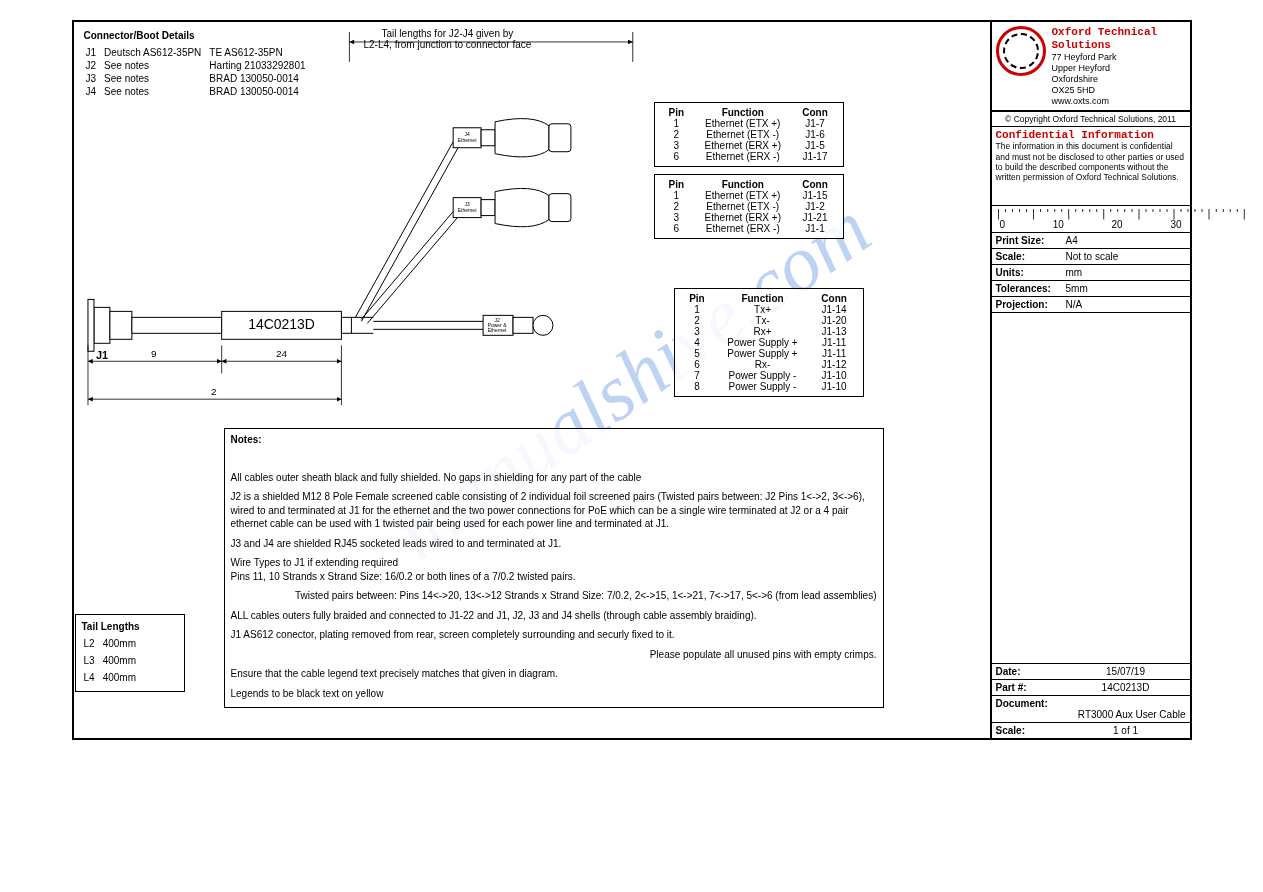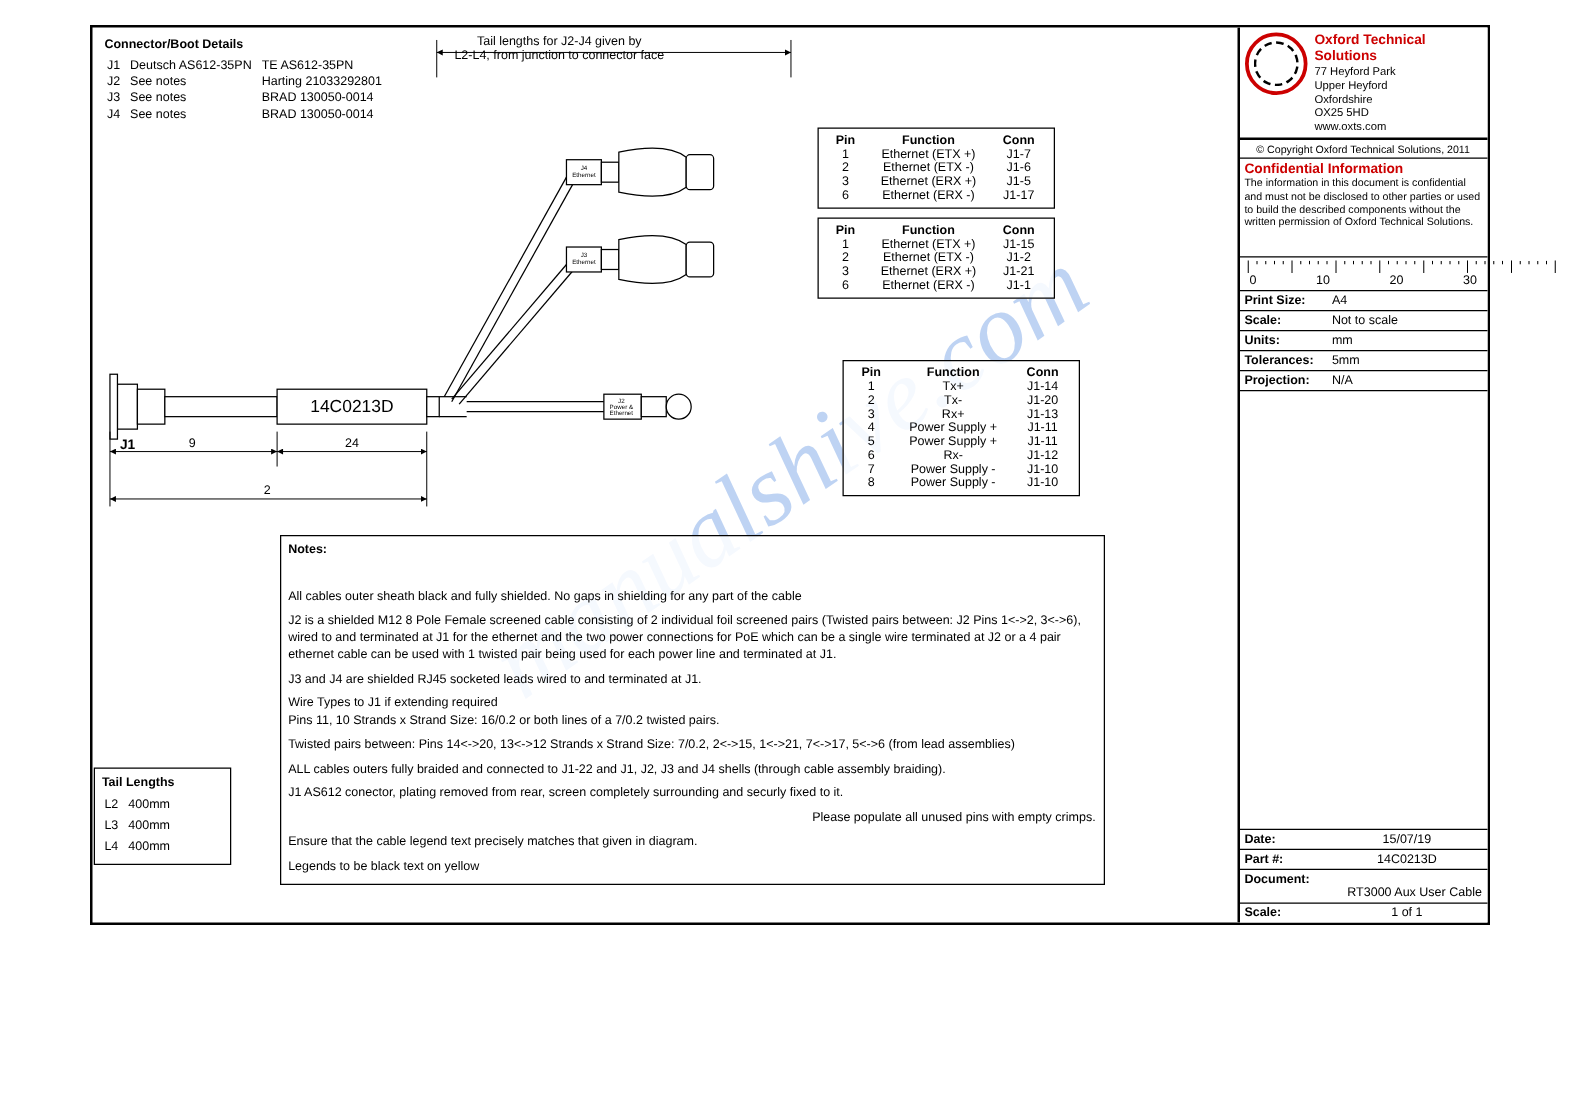--- a/index.html
+++ b/index.html
@@ -75,21 +75,21 @@
     position: relative;
     flex-shrink: 0;
   }
   .logo-swirl::before {
     content:"";
     position:absolute;
     inset:4px;
     border:2px dashed #000;
     border-radius:50%;
   }
-  .conf-red { color: #c00; font-weight: bold; font-size: 11px; }
+  .conf-red { color: #c00; font-weight: bold; font-size: 11px; font-family: Liberation Mono, monospace; }
   .pin-table {
     font-size: 10px;
     border-collapse: collapse;
   }
   .pin-table th { font-weight: bold; text-align: center; padding: 0 6px; }
   .pin-table td { text-align: center; padding: 0 6px; }
   .conn-table td { padding: 0 6px 0 0; }
   .diagram-area {
     position: absolute;
     left: 0; top: 0; right: 200px; bottom: 0;
@@ -347,21 +347,21 @@
   </div>
 
   <div class="box notes-box" style="left:150px;top:406px;width:660px;height:280px;overflow:hidden">
     <div class="heading">Notes:</div>
     <div id="notes-container" style="margin-top:24px">
         <div style="margin-bottom: 6px; white-space: pre-line;">All cables outer sheath black and fully shielded. No gaps in shielding for any part of the cable</div>
         <div style="margin-bottom: 6px; white-space: pre-line;">J2 is a shielded M12 8 Pole Female screened cable consisting of 2 individual foil screened pairs (Twisted pairs between: J2 Pins 1&lt;-&gt;2, 3&lt;-&gt;6), wired to and terminated at J1 for the ethernet and the two power connections for PoE which can be a single wire terminated at J2 or a 4 pair ethernet cable can be used with 1 twisted pair being used for each power line and terminated at J1.</div>
         <div style="margin-bottom: 6px; white-space: pre-line;">J3 and J4 are shielded RJ45 socketed leads wired to and terminated at J1.</div>
         <div style="margin-bottom: 6px; white-space: pre-line;">Wire Types to J1 if extending required
 Pins 11, 10 Strands x Strand Size: 16/0.2 or both lines of a 7/0.2 twisted pairs.</div>
-        <div style="margin-bottom: 6px; white-space: pre-line;">Twisted pairs between: Pins 14&lt;-&gt;20, 13&lt;-&gt;12 Strands x Strand Size: 7/0.2, 2&lt;-&gt;15, 1&lt;-&gt;21, 7&lt;-&gt;17, 5&lt;-&gt;6 (from lead assemblies)</div>
+        <div style="margin-bottom: 6px; white-space: pre-line; text-align: right;">Twisted pairs between: Pins 14&lt;-&gt;20, 13&lt;-&gt;12 Strands x Strand Size: 7/0.2, 2&lt;-&gt;15, 1&lt;-&gt;21, 7&lt;-&gt;17, 5&lt;-&gt;6 (from lead assemblies)</div>
         <div style="margin-bottom: 6px; white-space: pre-line;">ALL cables outers fully braided and connected to J1-22 and J1, J2, J3 and J4 shells (through cable assembly braiding).</div>
         <div style="margin-bottom: 6px; white-space: pre-line;">J1 AS612 conector, plating removed from rear, screen completely surrounding and securly fixed to it.</div>
         <div style="margin-bottom: 6px; white-space: pre-line; text-align: right;">Please populate all unused pins with empty crimps.</div>
         <div style="margin-bottom: 6px; white-space: pre-line;">Ensure that the cable legend text precisely matches that given in diagram.</div>
         <div style="margin-bottom: 6px; white-space: pre-line;">Legends to be black text on yellow</div>
       </div>
   </div>
 
   <svg class="diagram-area" viewBox="0 0 918 716">
     <defs>

